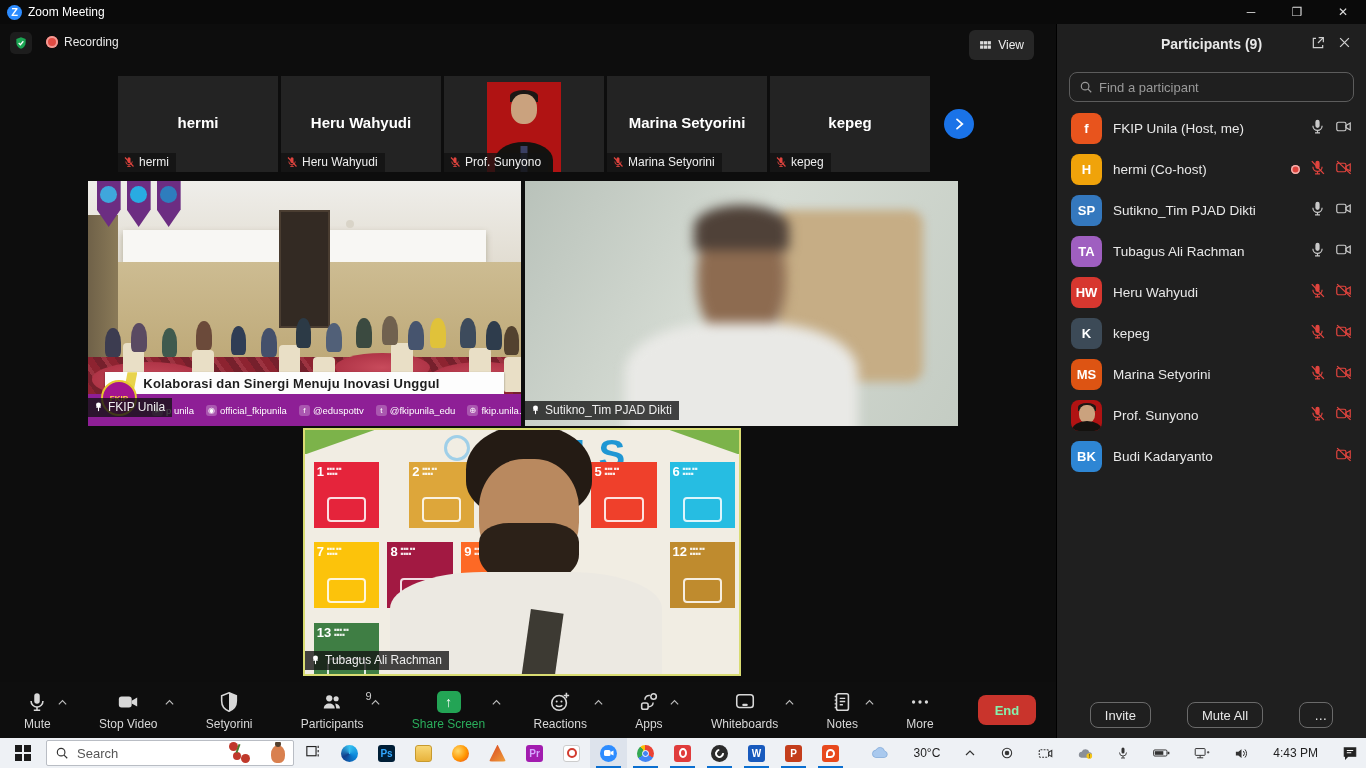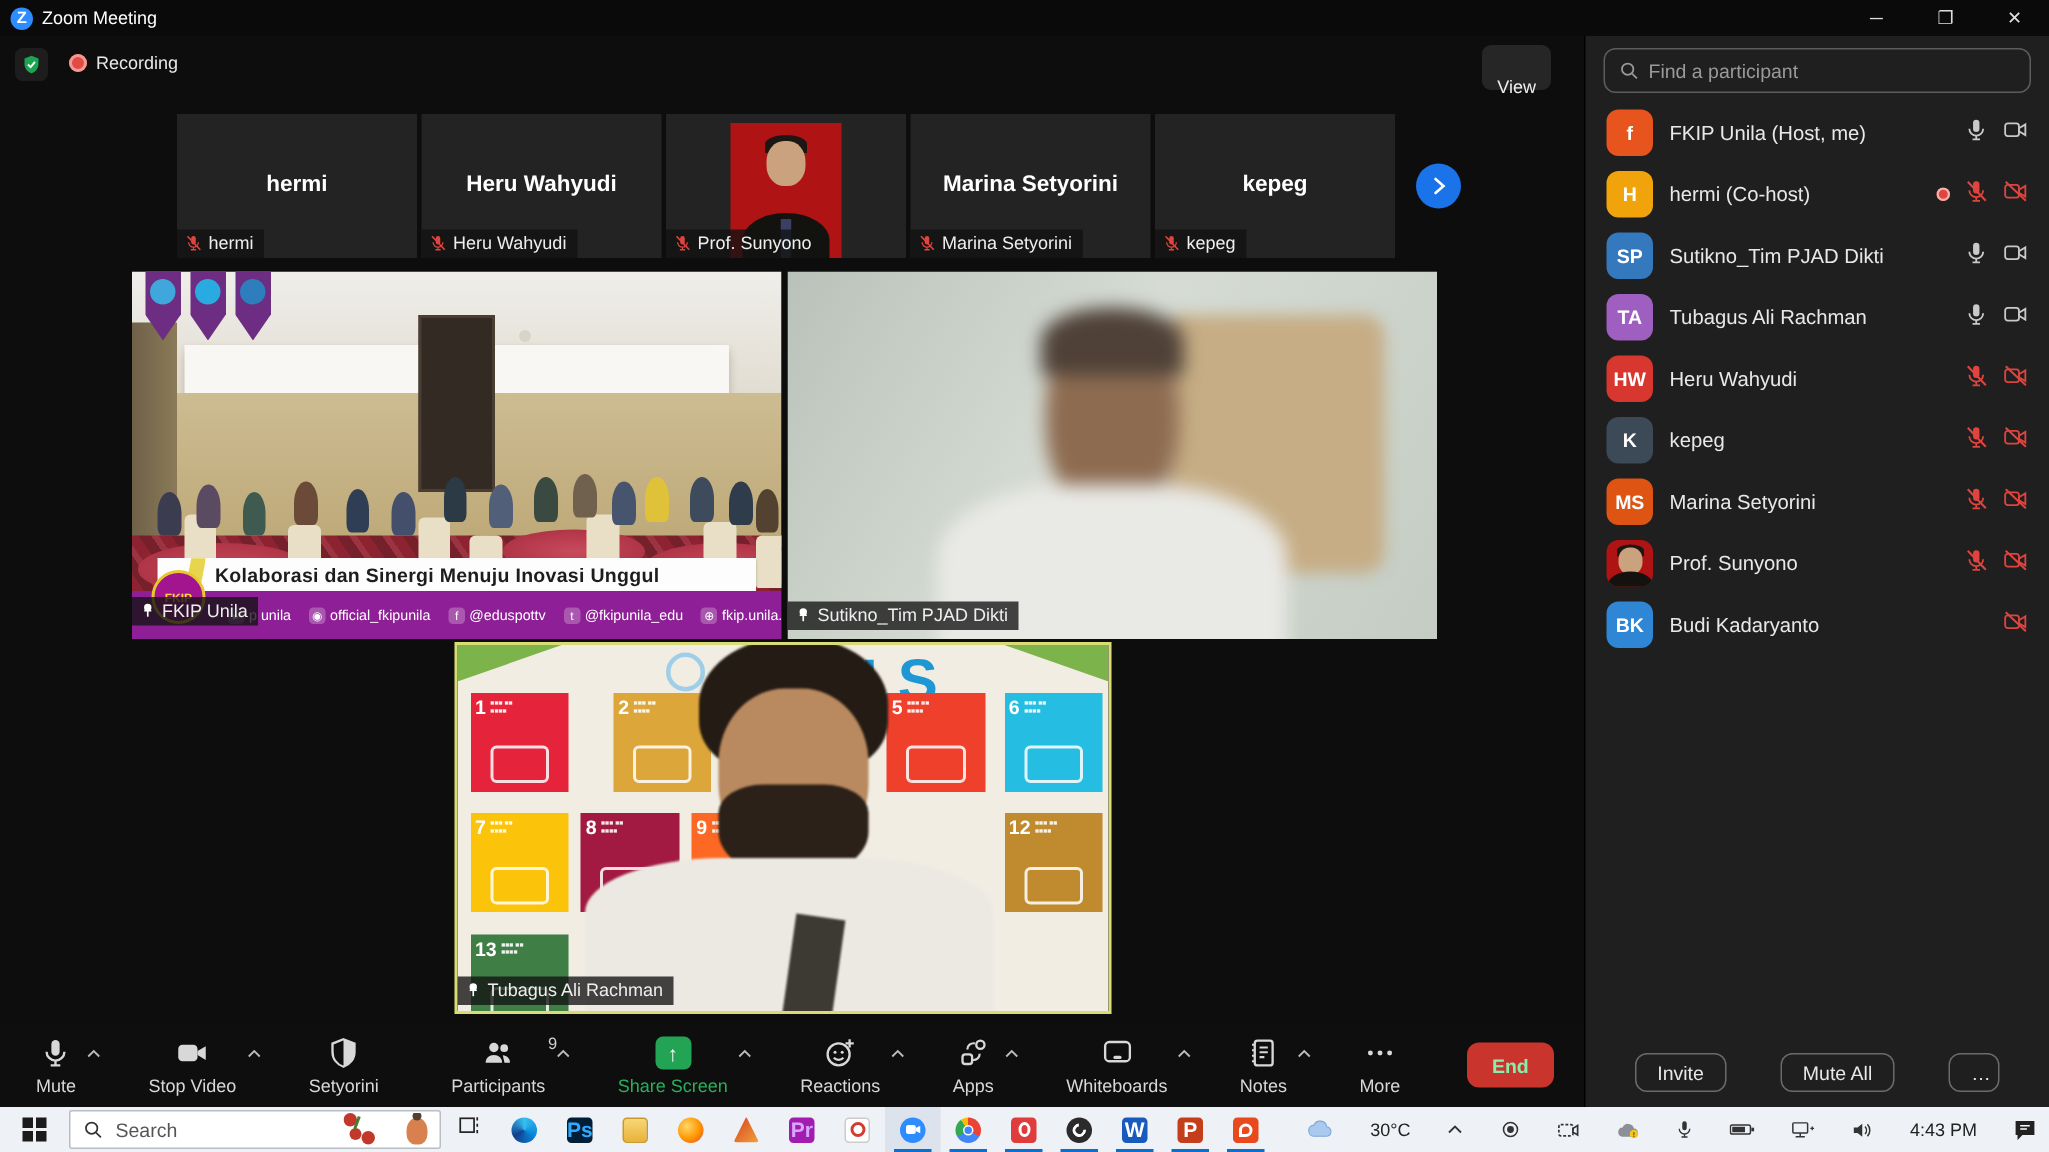--- a/index.html
+++ b/index.html
@@ -18,21 +18,21 @@
 
   
   #topbar { position:absolute; left:0; top:24px; width:1056px; height:40px; }
   .sec-shield { position:absolute; left:10px; top:8px; width:22px; height:22px; border-radius:5px;
     background:#1d1d1d; display:flex; align-items:center; justify-content:center; }
   #rec-wrap { position:absolute; left:46px; top:11px; display:flex; align-items:center; gap:6px;
     color:#e8e8e8; font-size:12px; }
   .rec-dot { width:12px; height:12px; border-radius:50%; background:#e04b43;
     box-shadow:inset 0 0 0 2px #f19a94; }
   #view-btn { position:absolute; right:22px; top:6px; height:24px; padding:15px 10px; background:#262626;
-    border-radius:6px; color:#eee; font-size:12px; display:flex; align-items:center; gap:6px;flex-direction:column; }
+    border-radius:6px; color:#eee; font-size:12px; display:flex; align-items:center; gap:6px; }
 
   
   #gallery { position:absolute; left:118px; top:76px; width:812px; height:96px; display:flex; gap:3px; }
   .g-tile { position:relative; flex:1; background:#232323; overflow:hidden; }
   .g-name { position:absolute; left:0; right:0; top:38px; text-align:center; color:#fff;
     font-weight:bold; font-size:15px; }
   .chip { position:absolute; left:0; bottom:0; background:rgba(18,18,18,.78); color:#eee;
     font-size:12px; padding:2px 7px 3px 5px; display:flex; align-items:center; gap:4px; max-width:95%;
     white-space:nowrap; }
   .chip svg { flex:0 0 auto; }
@@ -176,21 +176,21 @@
   .cher-stem { position:absolute; left:8px; top:2px; width:2px; height:9px; background:#4a7c2f; transform:rotate(20deg); }
   .cher-fig { position:absolute; right:6px; top:3px; width:14px; height:18px; border-radius:50% 50% 40% 40%;
     background:#d9804f; }
   .cher-fig i { position:absolute; left:4px; top:-4px; width:6px; height:6px; border-radius:50%; background:#55402e; }
   #task-view { margin:0 10px; }
   #apps-strip { display:flex; height:30px; }
   .tk-app { position:relative; width:37px; height:30px; display:flex; align-items:center; justify-content:center; }
   .tk-app.active { background:#dde3ec; }
   .tk-app.running::after { content:""; position:absolute; left:6px; right:6px; bottom:0; height:2.5px; background:#0b6fd0; }
   .glyph { width:17px; height:17px; border-radius:3px; display:flex; align-items:center; justify-content:center;
-    color:#fff; font-size:14px; font-weight:bold; }
+    color:#fff; font-size:10px; font-weight:bold; }
   #tray { margin-left:auto; display:flex; align-items:center; gap:24px; padding-right:8px; color:#222;
     font-size:12px; }
   .tray-ic { display:flex; align-items:center; color:#3a3a3a; }
   #tray-time { font-size:12px; }
   .cloud-w { color:#7fabdf; }
 </style>
 <style>.s16{width:17px;height:17px;}</style></head>
 <body>
 
 <div id="screen">
@@ -601,20 +601,35 @@
             <circle cx="12" cy="12" r="1.8" fill="#d8d8d8"></circle>
             <circle cx="19" cy="12" r="1.8" fill="#d8d8d8"></circle>
           </svg>
         </span>
         <span>More</span>
       </button>
       <button id="end-btn">End</button>
     </div>
 
   <div id="panel">
+    <div id="panel-head">
+      <span>Participants (9)</span>
+      <span id="panel-popout">
+        <svg width="16" height="16" viewBox="0 0 24 24" fill="none" stroke="#cfcfcf" stroke-width="1.8">
+            <path d="M9 5H5v14h14v-4"></path>
+            <path d="M13 4h7v7"></path>
+            <path d="M20 4l-8 8"></path>
+          </svg>
+      </span>
+      <span id="panel-close">
+        <svg width="15" height="15" viewBox="0 0 24 24" stroke="#cfcfcf" stroke-width="2" fill="none">
+            <path d="M5 5l14 14M19 5L5 19"></path>
+          </svg>
+      </span>
+    </div>
     <div id="p-search">
       <svg width="14" height="14" viewBox="0 0 24 24" fill="none" stroke="#9a9a9a" stroke-width="2">
           <circle cx="10.5" cy="10.5" r="6.5"></circle>
           <path d="M15.5 15.5L21 21"></path>
         </svg>
       <input placeholder="Find a participant" style="">
     </div>
     <div id="p-rows">
         <div class="p-row">
           <span class="p-av" style="background: rgb(232, 84, 29);">f</span>

